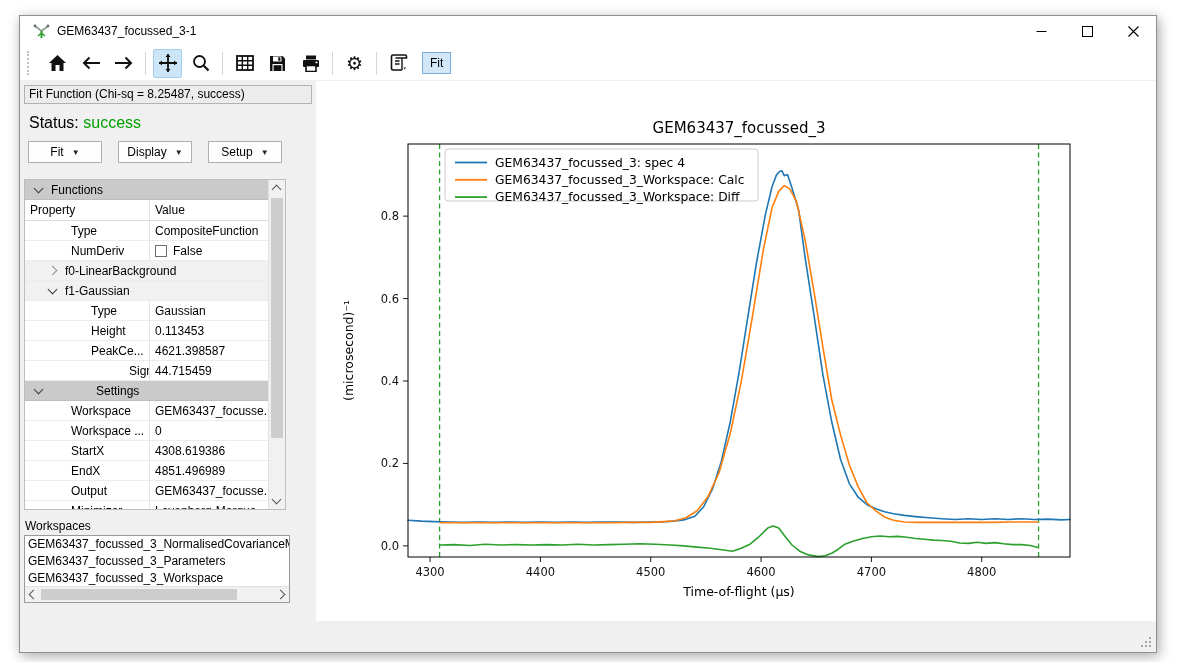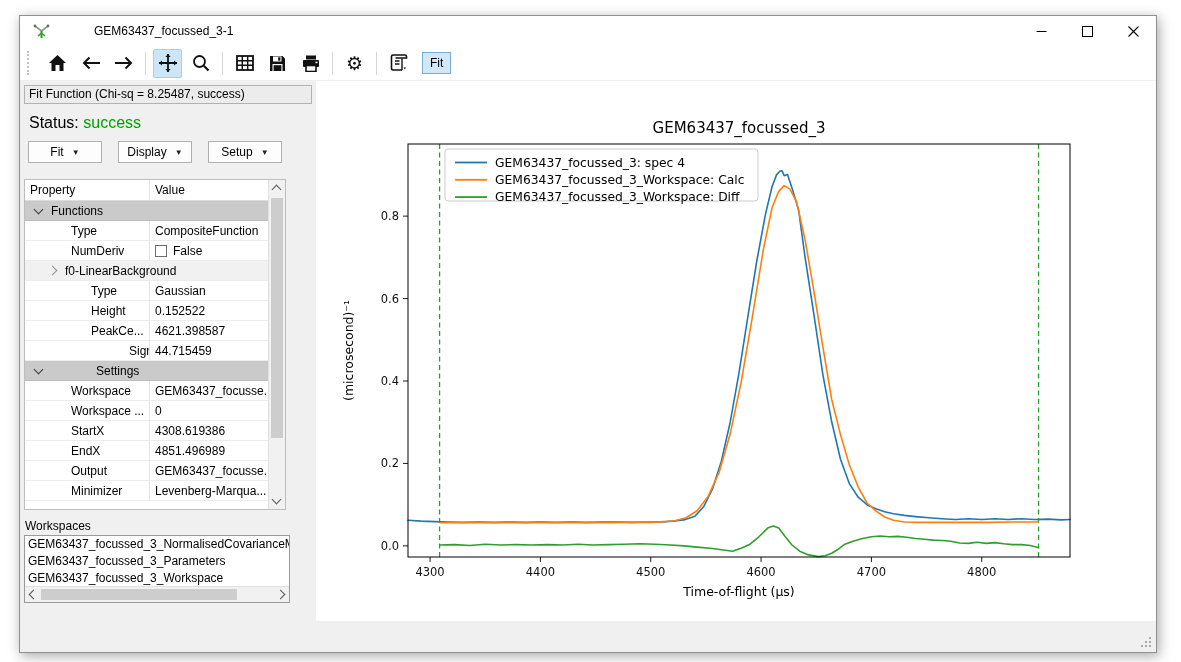--- a/index.html
+++ b/index.html
@@ -1,20 +1,20 @@
 <!DOCTYPE html>
 <html><head>
 <meta charset="utf-8">
 <style>
   html,body{margin:0;padding:0;background:#ffffff;width:1181px;height:662px;overflow:hidden;
     font-family:"Liberation Sans",sans-serif;-webkit-font-smoothing:antialiased;}
   .window{position:absolute;left:19px;top:15px;width:1136px;height:636px;background:#ffffff;
     border:1px solid #8f8f8f;box-shadow:2px 3px 12px rgba(0,0,0,.35);}
   
-  .titlebar{height:30px;display:flex;align-items:center;background:#ffffff;gap:37px;}
+  .titlebar{height:30px;display:flex;align-items:center;background:#ffffff;}
   .app-icon{width:17px;height:17px;margin-left:13px;flex:0 0 auto;}
   .title-text{font-size:12px;color:#000;margin-left:7px;white-space:nowrap;}
   .win-controls{margin-left:auto;display:flex;height:30px;}
   .win-btn{width:46px;height:30px;display:flex;align-items:center;justify-content:center;}
   
   .toolbar{height:34px;display:flex;align-items:center;padding-left:7px;background:#ffffff;}
   .tb-handle{width:4px;height:24px;border-left:2px dotted #c3c3c3;margin-right:8px;}
   .tb-btn{width:27px;height:27px;display:flex;align-items:center;justify-content:center;
     border-radius:2px;margin:0 2px;border:1px solid transparent;}
   .tb-btn.active{background:#cde6f7;border:1px solid #a5cdec;}
@@ -201,30 +201,30 @@
           <span class="dd-caret">▼</span>
         </button>
         <button class="dd-btn">
           <span>Setup</span>
           <span class="dd-caret">▼</span>
         </button>
       </div>
 
       <div class="prop-table">
         <div class="pt-rows" id="pt-rows">
-          <div class="pt-row header">
+          <div class="pt-row section">
+              <span class="pt-cell-l" style="padding-left: 10px;">
+                <span class="chev down" style="margin-right: 9px;"></span>
+                <span>Functions</span>
+              </span>
+            </div>
+        <div class="pt-row header">
             <span class="pt-cell-l" style="padding-left:5px">Property</span>
             <span class="pt-cell-v">Value</span>
           </div>
-        <div class="pt-row section">
-              <span class="pt-cell-l" style="padding-left: 10px;">
-                <span class="chev down" style="margin-right: 9px;"></span>
-                <span>Functions</span>
-              </span>
-            </div>
             <div class="pt-row ">
               <span class="pt-cell-l" style="padding-left: 46px;">
                 <span>Type</span>
               </span>
               <span class="pt-cell-v">
                 <span>CompositeFunction</span>
               </span>
             </div>
             <div class="pt-row ">
               <span class="pt-cell-l" style="padding-left: 46px;">
@@ -234,34 +234,40 @@
                 <span class="cbx"></span>
                 <span>False</span>
               </span>
             </div>
             <div class="pt-row group">
               <span class="pt-cell-l" style="padding-left: 24px;">
                 <span class="chev right" style="margin-right: 9px;"></span>
                 <span>f0-LinearBackground</span>
               </span>
             </div>
+            <div class="pt-row group">
+              <span class="pt-cell-l" style="padding-left: 24px;">
+                <span class="chev down" style="margin-right: 9px;"></span>
+                <span>f1-Gaussian</span>
+              </span>
+            </div>
             <div class="pt-row ">
               <span class="pt-cell-l" style="padding-left: 66px;">
                 <span>Type</span>
               </span>
               <span class="pt-cell-v">
                 <span>Gaussian</span>
               </span>
             </div>
             <div class="pt-row ">
               <span class="pt-cell-l" style="padding-left: 66px;">
                 <span>Height</span>
               </span>
               <span class="pt-cell-v">
-                <span>0.152522</span>
+                <span>0.113453</span>
               </span>
             </div>
             <div class="pt-row ">
               <span class="pt-cell-l" style="padding-left: 66px;">
                 <span>PeakCe...</span>
               </span>
               <span class="pt-cell-v">
                 <span>4621.398587</span>
               </span>
             </div>

